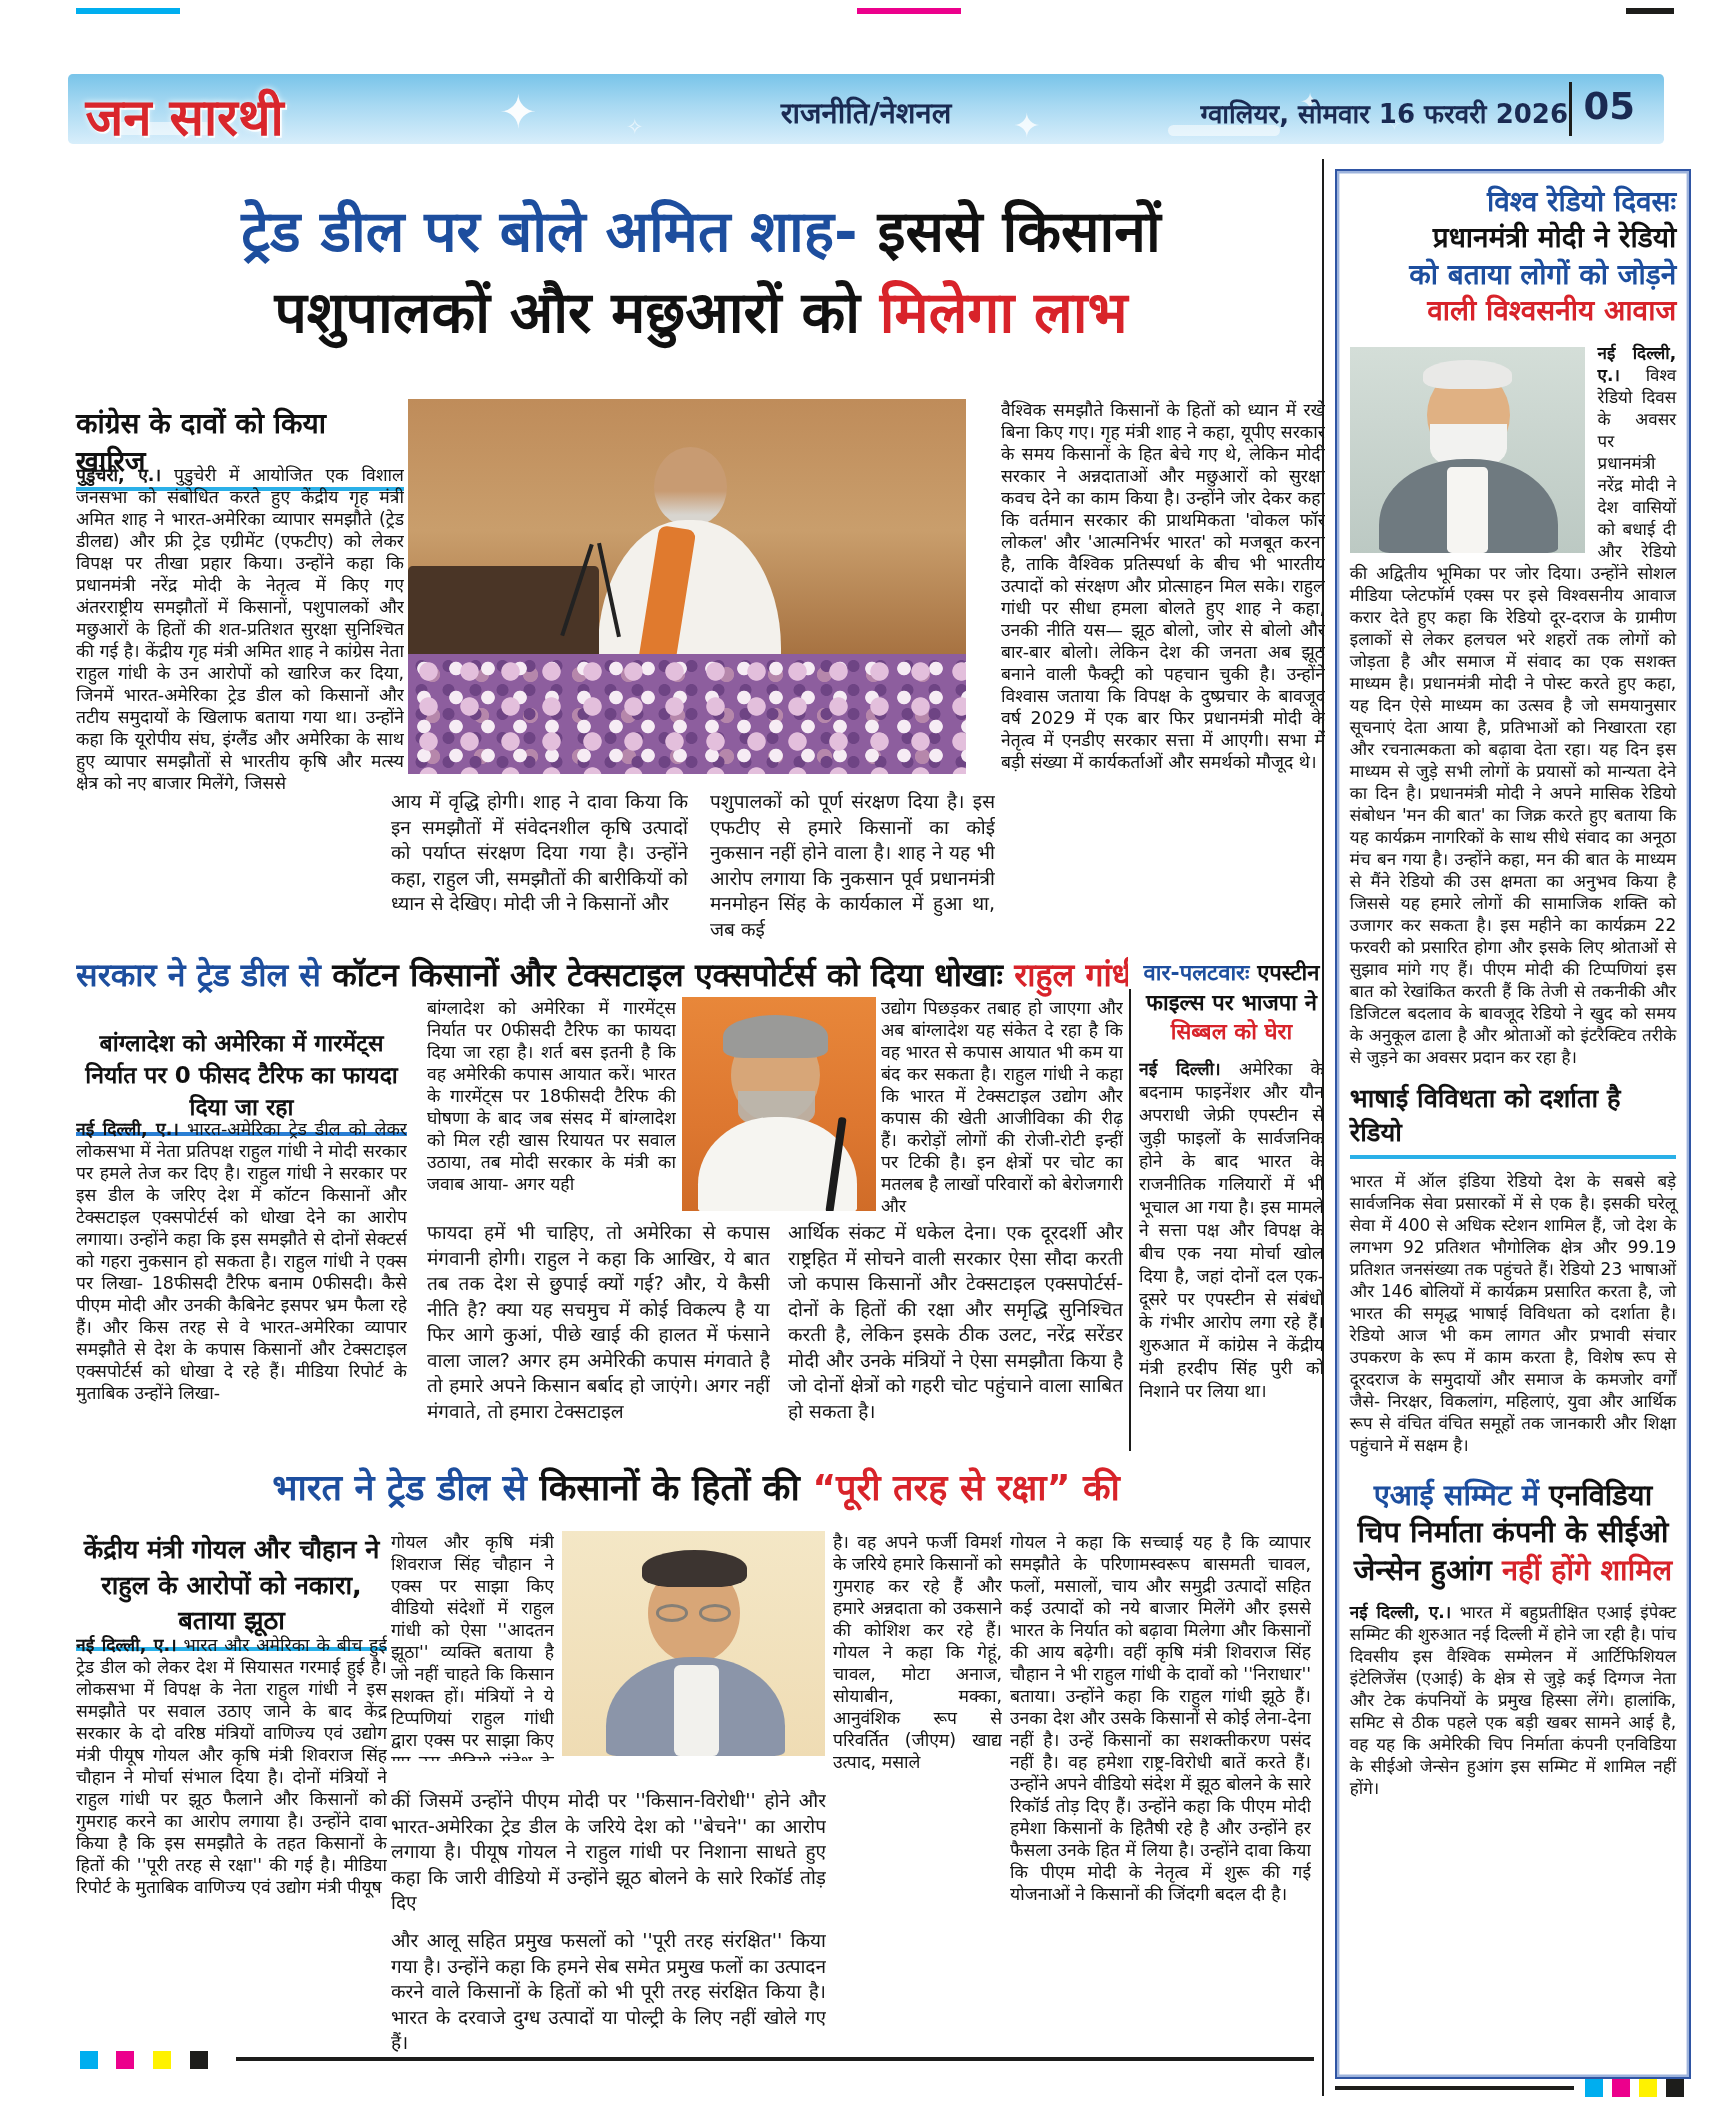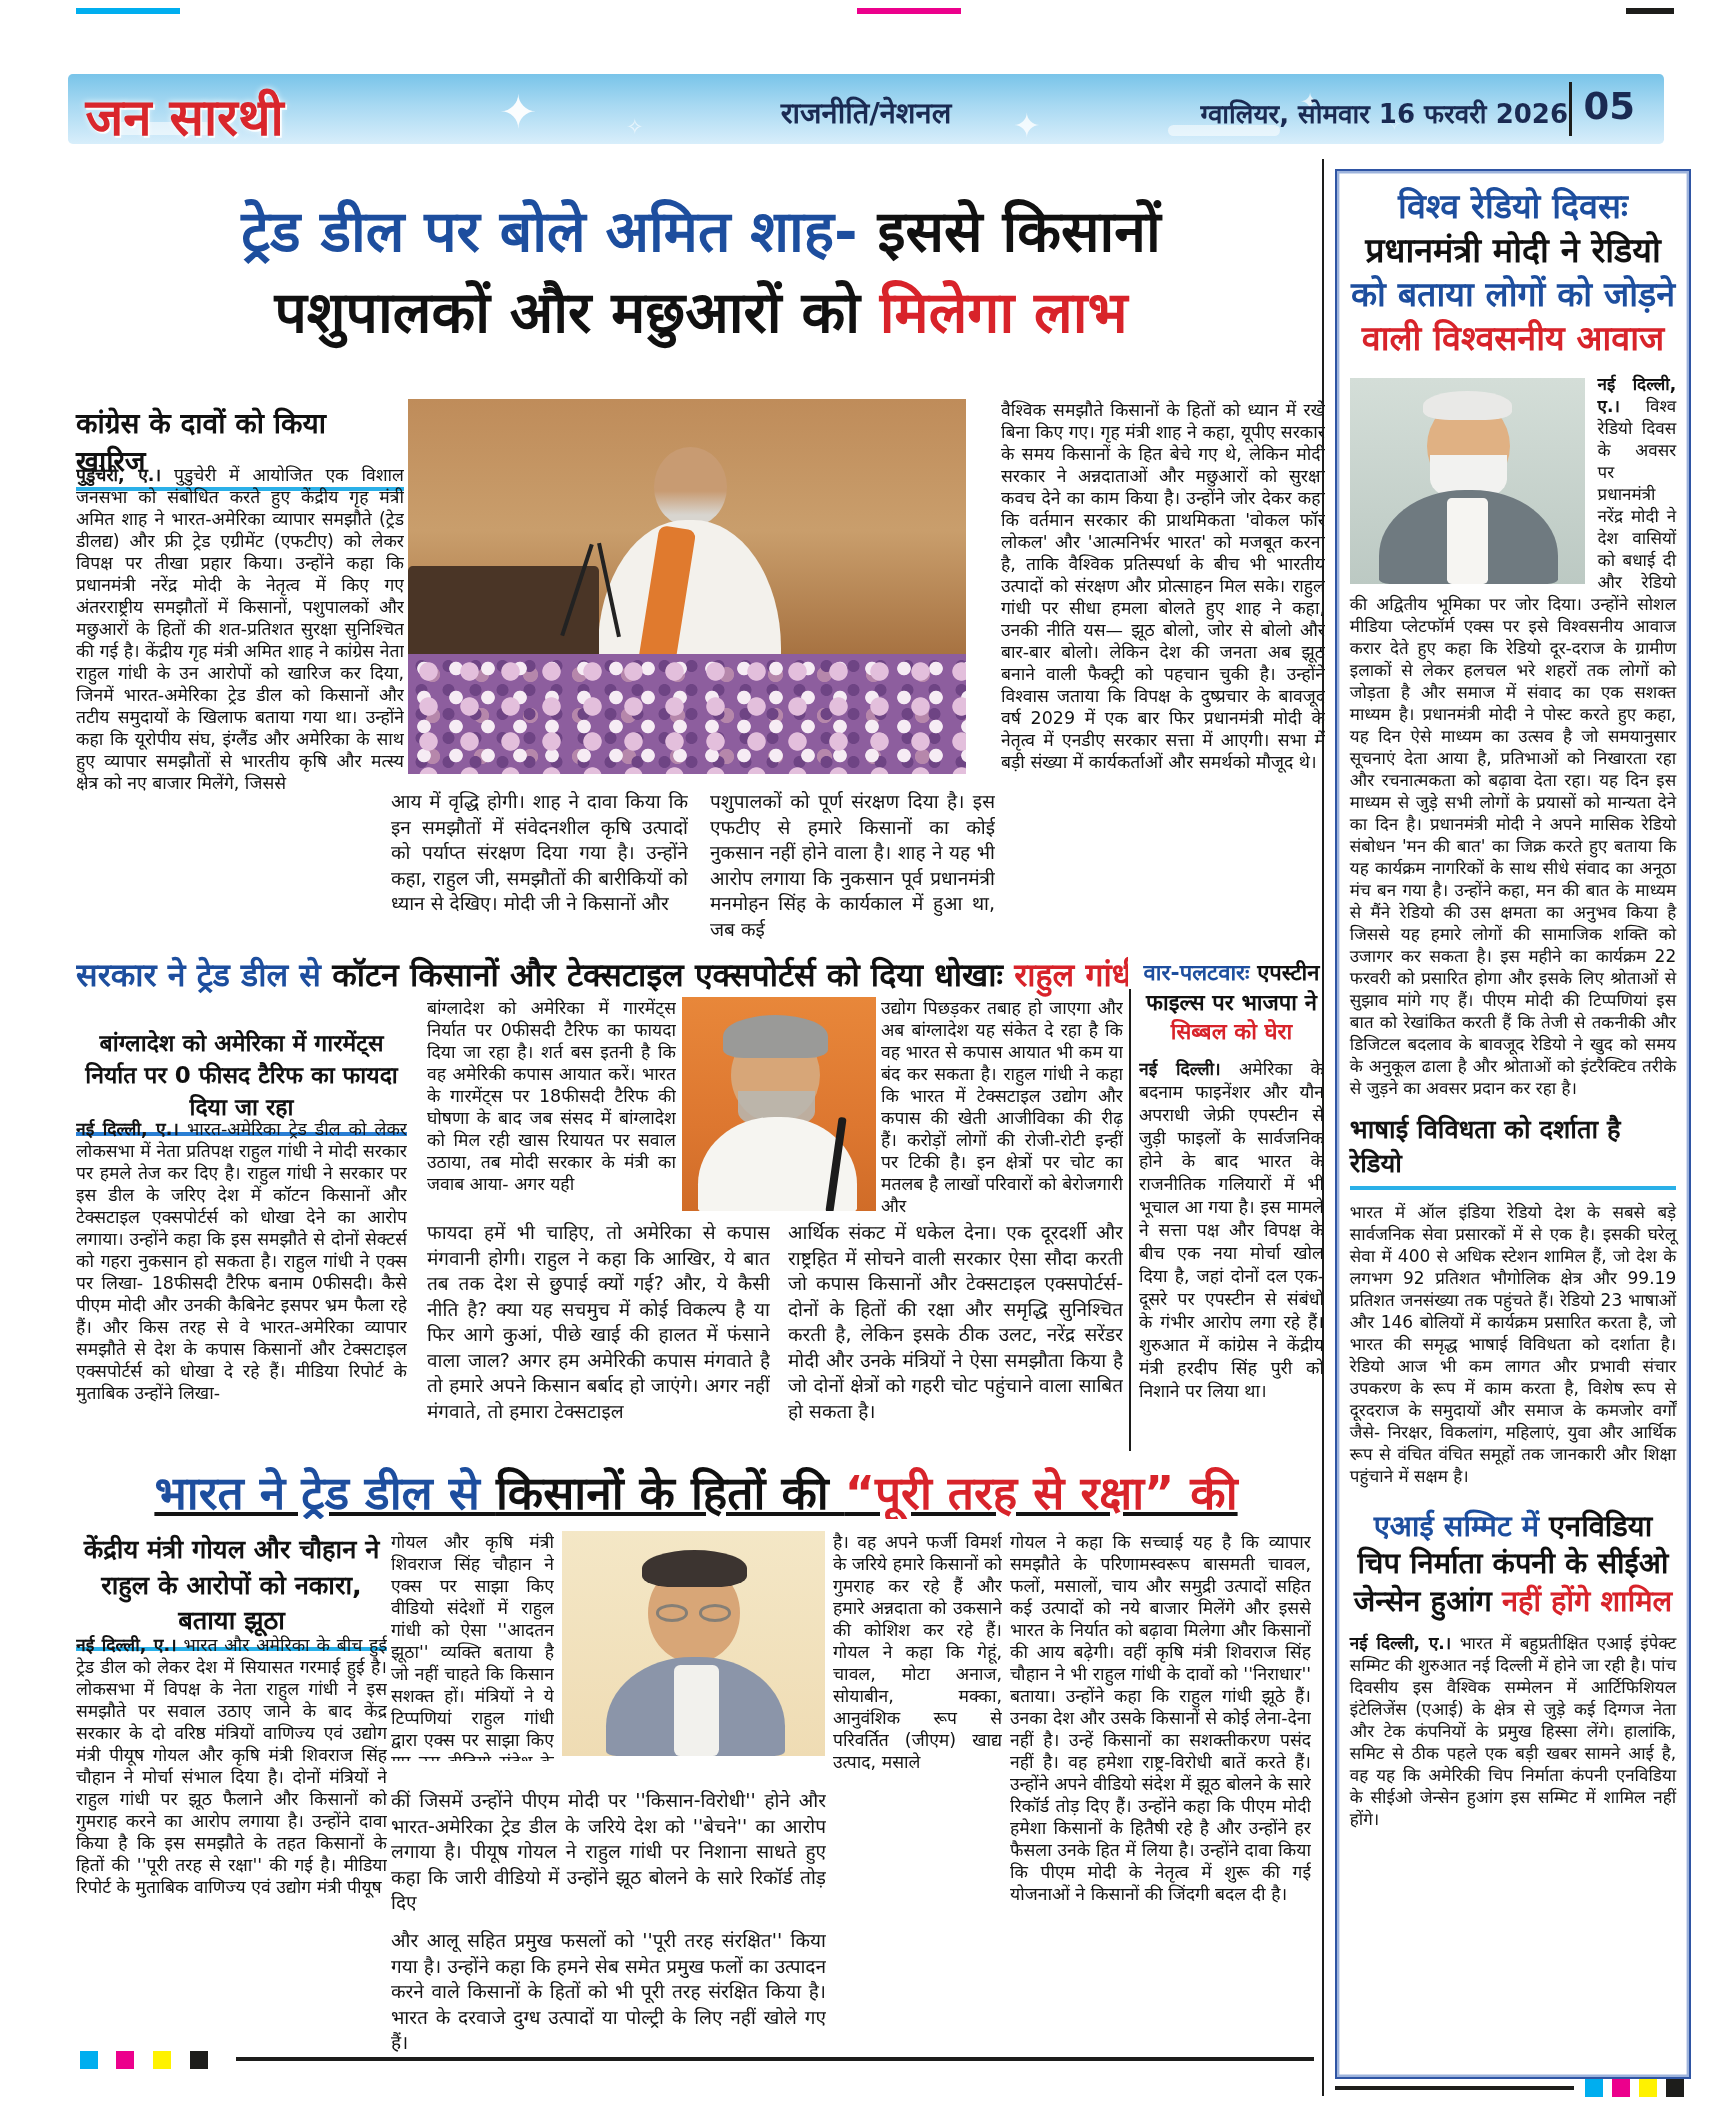--- a/index.html
+++ b/index.html
@@ -55,21 +55,21 @@
   .ph-nm{float:left;width:235px;height:206px;margin:4.8px 12.8px 4.8px 0;position:relative;overflow:hidden;
          background:linear-gradient(180deg,#d4ded8 0%,#bcc9c3 100%);}
 
   .rule-v{position:absolute;width:2.4px;background:#1d1d1b;}
   .rule-h{position:absolute;height:4px;background:#1d1d1b;}
 
   
   .sidebar{position:absolute;left:1335px;top:169px;width:356px;height:1910px;
            border:2.4px solid #2f55a4;box-shadow:0 0 0 1.6px #ffffff,0 0 0 2.4px #9db3dc inset;
            padding:12.8px 12.8px 8px 12.8px;box-sizing:border-box;overflow:hidden;}
-  .sb-hl{font-size:34px;font-weight:800;line-height:1.3;text-align:center;}
+  .sb-hl{font-size:28px;font-weight:800;line-height:1.3;text-align:right;}
   .sb-body{font-size:17px;line-height:22px;text-align:justify;}
   .sb-sub{font-size:25.5px;font-weight:800;border-bottom:4px solid #2ab0e8;padding-bottom:6.4px;margin:12px 0 11px 0;}
   .sb-hl3{font-size:29px;font-weight:800;line-height:1.3;text-align:center;margin:21px 0 11px 0;}
 </style>
 </head>
 <body>
 
 <div class="page">
 
   <div class="regbar c-cyan abs" style="left:76px;top:8px;width:104px;"></div>
@@ -148,21 +148,21 @@
   <div class="abs" style="left:1139px;top:958px;width:185px;height:493px;overflow:hidden;">
     <div class="hl ctr" style="font-size:22px;line-height:1.35;">
       <span class="blue">वार-पलटवारः </span><span class="blk">एपस्टीन फाइल्स पर भाजपा ने </span><span class="red">सिब्बल को घेरा</span>
     </div>
     <div class="body-text" style="margin-top:11px;font-size:17.5px;line-height:23px;">
       <span class="dl">नई दिल्ली।</span>
       <span>अमेरिका के बदनाम फाइनेंशर और यौन अपराधी जेफ्री एपस्टीन से जुड़ी फाइलों के सार्वजनिक होने के बाद भारत के राजनीतिक गलियारों में भी भूचाल आ गया है। इस मामले ने सत्ता पक्ष और विपक्ष के बीच एक नया मोर्चा खोल दिया है, जहां दोनों दल एक-दूसरे पर एपस्टीन से संबंधों के गंभीर आरोप लगा रहे हैं। शुरुआत में कांग्रेस ने केंद्रीय मंत्री हरदीप सिंह पुरी को निशाने पर लिया था।</span>
     </div>
   </div>
 
-  <div class="abs hl ctr" style="left:76px;top:1465px;width:1240px;height:54px;font-size:46px;overflow:hidden;white-space:nowrap;text-decoration:underline;">
+  <div class="abs hl ctr" style="left:76px;top:1465px;width:1240px;height:54px;font-size:36px;overflow:hidden;white-space:nowrap;">
     <span class="blue">भारत ने ट्रेड डील से </span><span class="blk">किसानों के हितों की </span><span class="red">“पूरी तरह से रक्षा” की</span>
   </div>
 
   <div class="abs subhead ctr" style="left:76px;top:1532px;width:311px;font-size:25.5px;line-height:1.4;">केंद्रीय मंत्री गोयल और चौहान ने राहुल के आरोपों को नकारा, बताया झूठा</div>
 
   <div class="abs body-text" style="left:76px;top:1634px;width:311px;height:456px;">
     <span class="dl">नई दिल्ली, ए.।</span>
     <span>भारत और अमेरिका के बीच हुई ट्रेड डील को लेकर देश में सियासत गरमाई हुई है। लोकसभा में विपक्ष के नेता राहुल गांधी ने इस समझौते पर सवाल उठाए जाने के बाद केंद्र सरकार के दो वरिष्ठ मंत्रियों वाणिज्य एवं उद्योग मंत्री पीयूष गोयल और कृषि मंत्री शिवराज सिंह चौहान ने मोर्चा संभाल दिया है। दोनों मंत्रियों ने राहुल गांधी पर झूठ फैलाने और किसानों को गुमराह करने का आरोप लगाया है। उन्होंने दावा किया है कि इस समझौते के तहत किसानों के हितों की ''पूरी तरह से रक्षा'' की गई है। मीडिया रिपोर्ट के मुताबिक वाणिज्य एवं उद्योग मंत्री पीयूष</span>
   </div>
 

